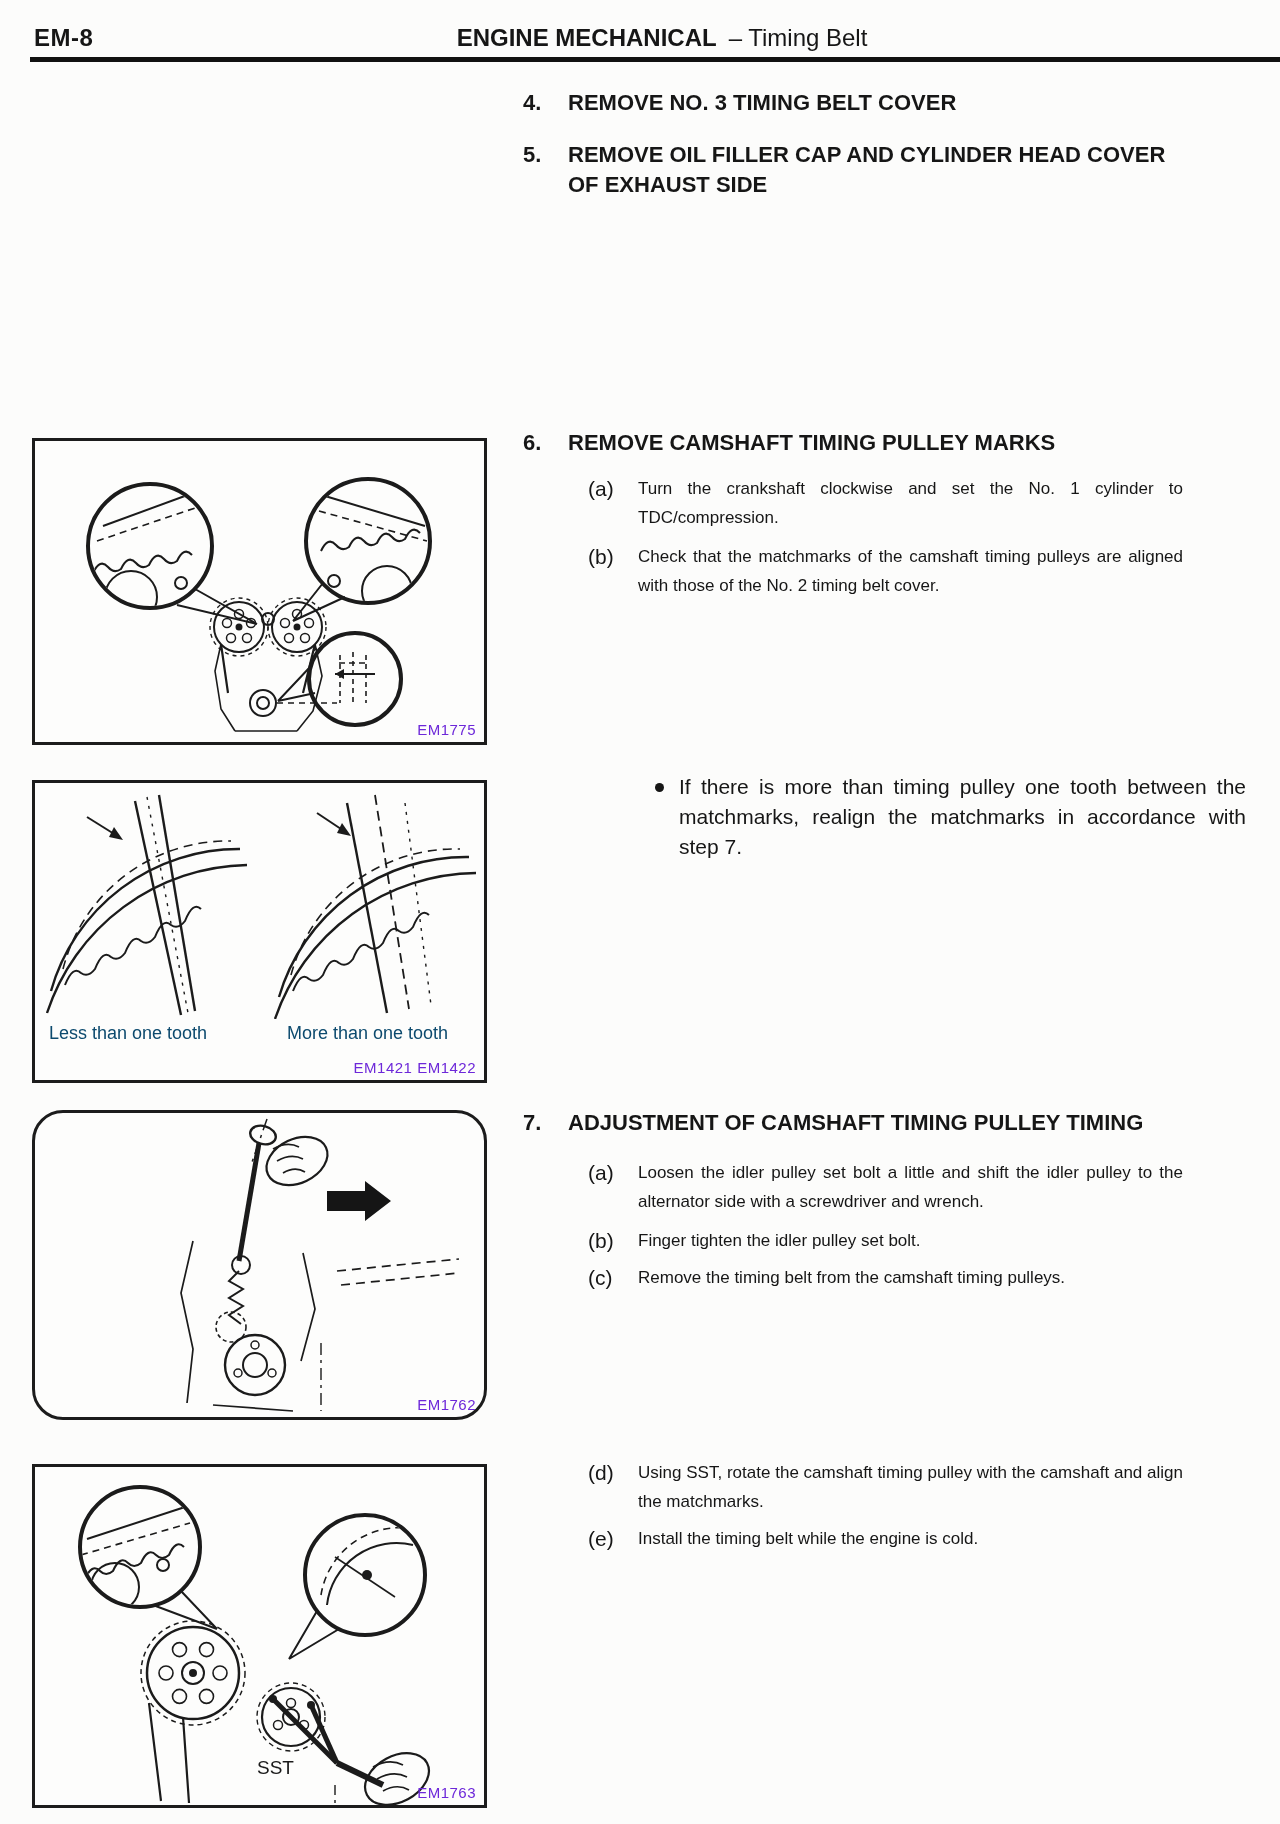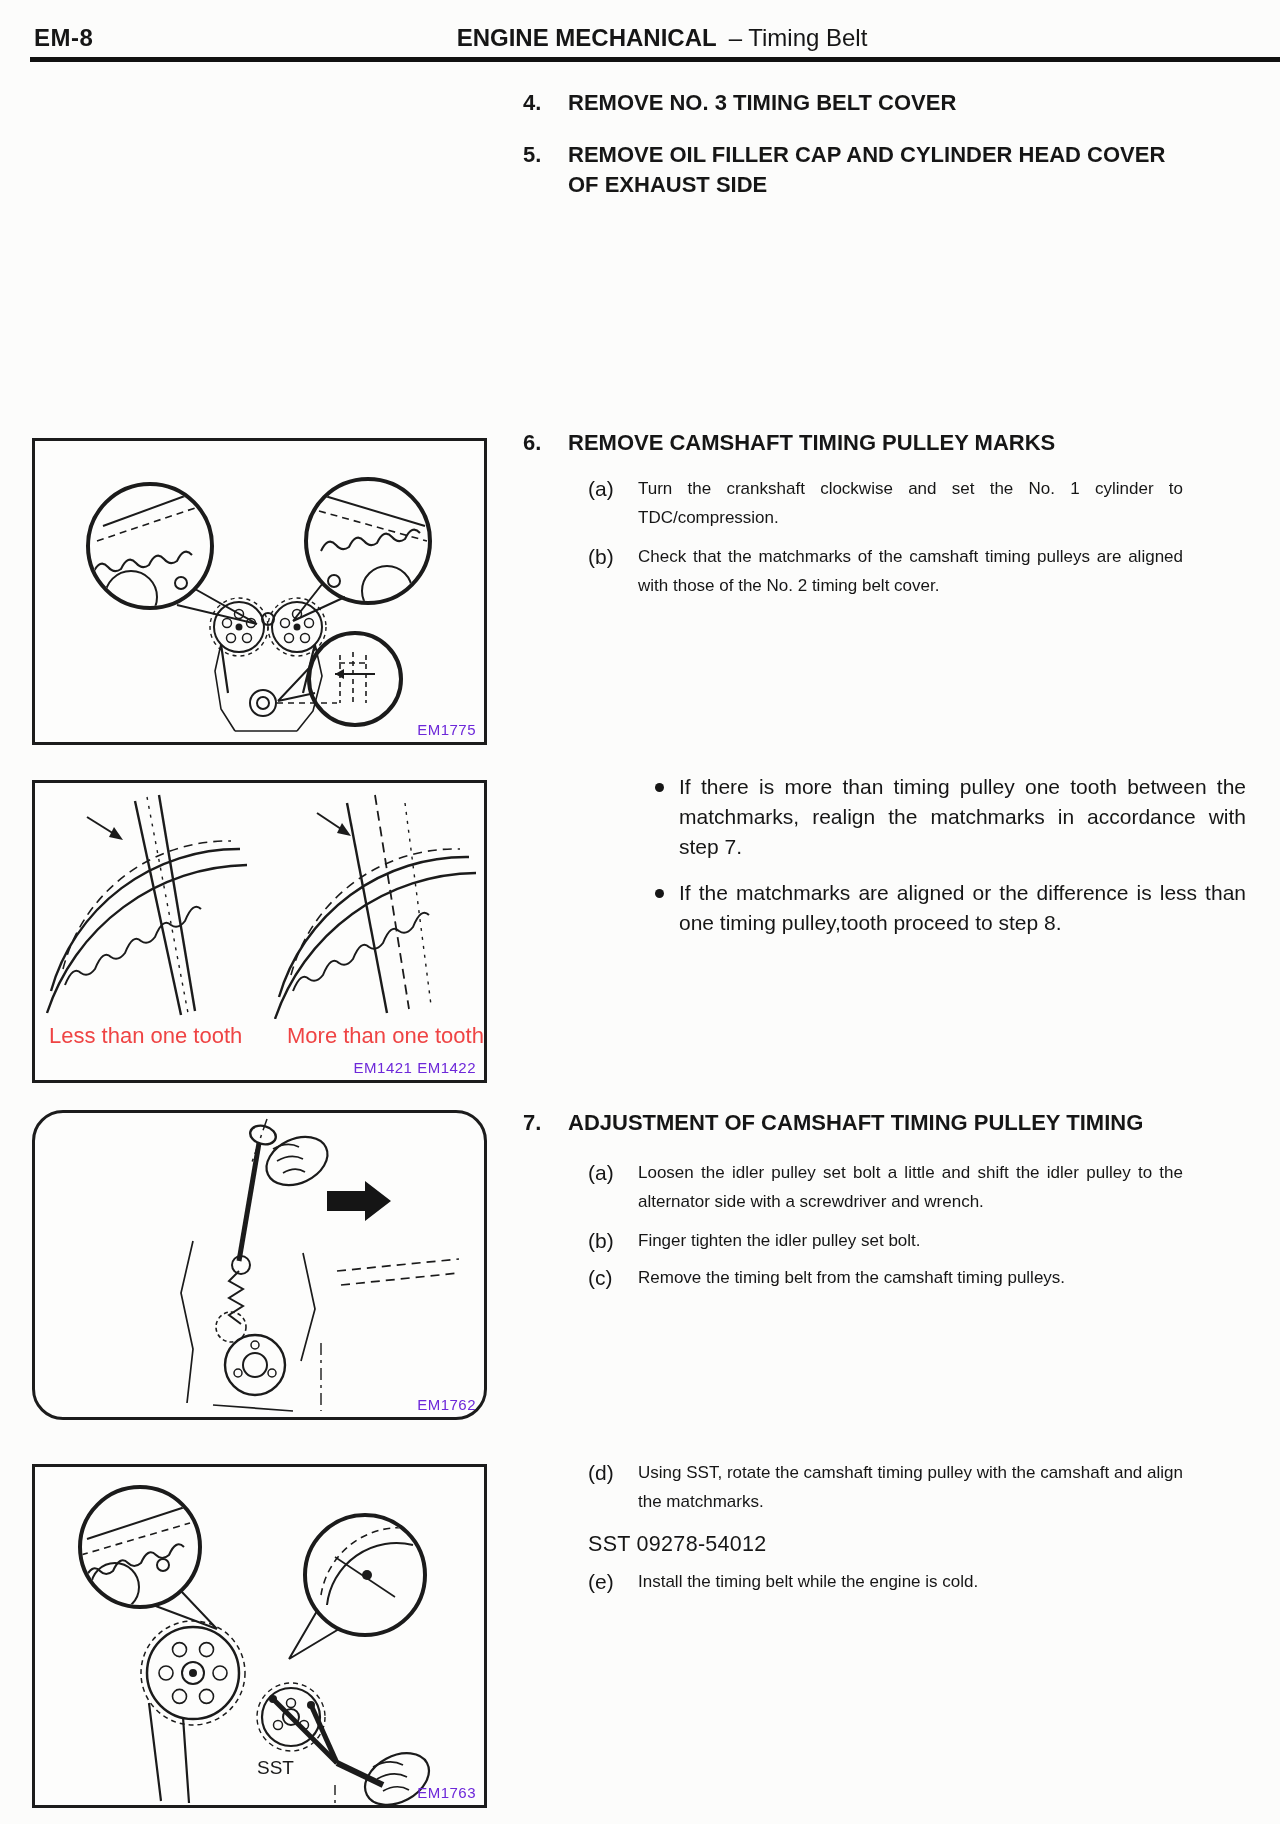--- a/index.html
+++ b/index.html
@@ -37,21 +37,21 @@
   .btext { width:567px; font-size:21px; line-height:30px; text-align:justify; }
 
   
   .fig { position:absolute; left:32px; width:455px; border:3px solid #1c1c1c; background:#fdfdfc; box-sizing:border-box; }
   .fig svg { display:block; }
   .fig-code { position:absolute; right:8px; bottom:4px; font-size:15px; letter-spacing:.5px; color:#6d28d9; }
   #fig1 { top:438px; height:307px; }
   #fig2 { top:780px; height:303px; }
   #fig3 { top:1110px; height:310px;border-radius:31px; }
   #fig4 { top:1464px; height:344px; }
-  .fig2-cap { position:absolute; top:240px; font-size:22px; color:#ef4444; }
+  .fig2-cap { position:absolute; top:240px; font-size:18px; color:#0c4a6e; }
   .cap-left { left:14px; }
   .cap-right { left:252px; }
   .sst-label { position:absolute; left:222px; top:290px; font-size:19px; color:#1a1a1a;text-align:right; }
 
   svg .ln { stroke:#1b1b1b; fill:none; }
 </style>
 </head>
 <body>
 
 <div class="page">
@@ -91,26 +91,20 @@
     </div>
   </div>
 
   <div class="bullets">
     <div class="bullet">
       <span class="bdot">
           <span class="dot"></span>
         </span>
       <div class="btext">If there is more than timing pulley one tooth between the matchmarks, realign the matchmarks in accordance with step 7.</div>
     </div>
-    <div class="bullet">
-      <span class="bdot">
-          <span class="dot"></span>
-        </span>
-      <div class="btext">If the matchmarks are aligned or the difference is less than one timing pulley,tooth proceed to step 8.</div>
-    </div>
   </div>
 
   <div class="stepblock" style="top:1108px">
     <div class="headrow">
       <span class="snum">7.</span>
       <div class="stitle">ADJUSTMENT OF CAMSHAFT TIMING PULLEY TIMING</div>
     </div>
     <div class="substep mt20">
       <span class="sublabel">(a)</span>
       <div class="subtext">Loosen the idler pulley set bolt a little and shift the idler pulley to the alternator side with a screwdriver and wrench.</div>
@@ -123,21 +117,20 @@
       <span class="sublabel">(c)</span>
       <div class="subtext">Remove the timing belt from the camshaft timing pulleys.</div>
     </div>
   </div>
 
   <div class="stepblock" style="top:1458px">
     <div class="substep">
       <span class="sublabel">(d)</span>
       <div class="subtext">Using SST, rotate the camshaft timing pulley with the camshaft and align the matchmarks.</div>
     </div>
-    <div class="sstnote">SST 09278-54012</div>
     <div class="substep mt8">
       <span class="sublabel">(e)</span>
       <div class="subtext">Install the timing belt while the engine is cold.</div>
     </div>
   </div>
 
   <div class="fig" id="fig1">
     <svg width="449" height="301" viewBox="0 0 449 301">
       <defs>
         <clipPath id="c1a">

